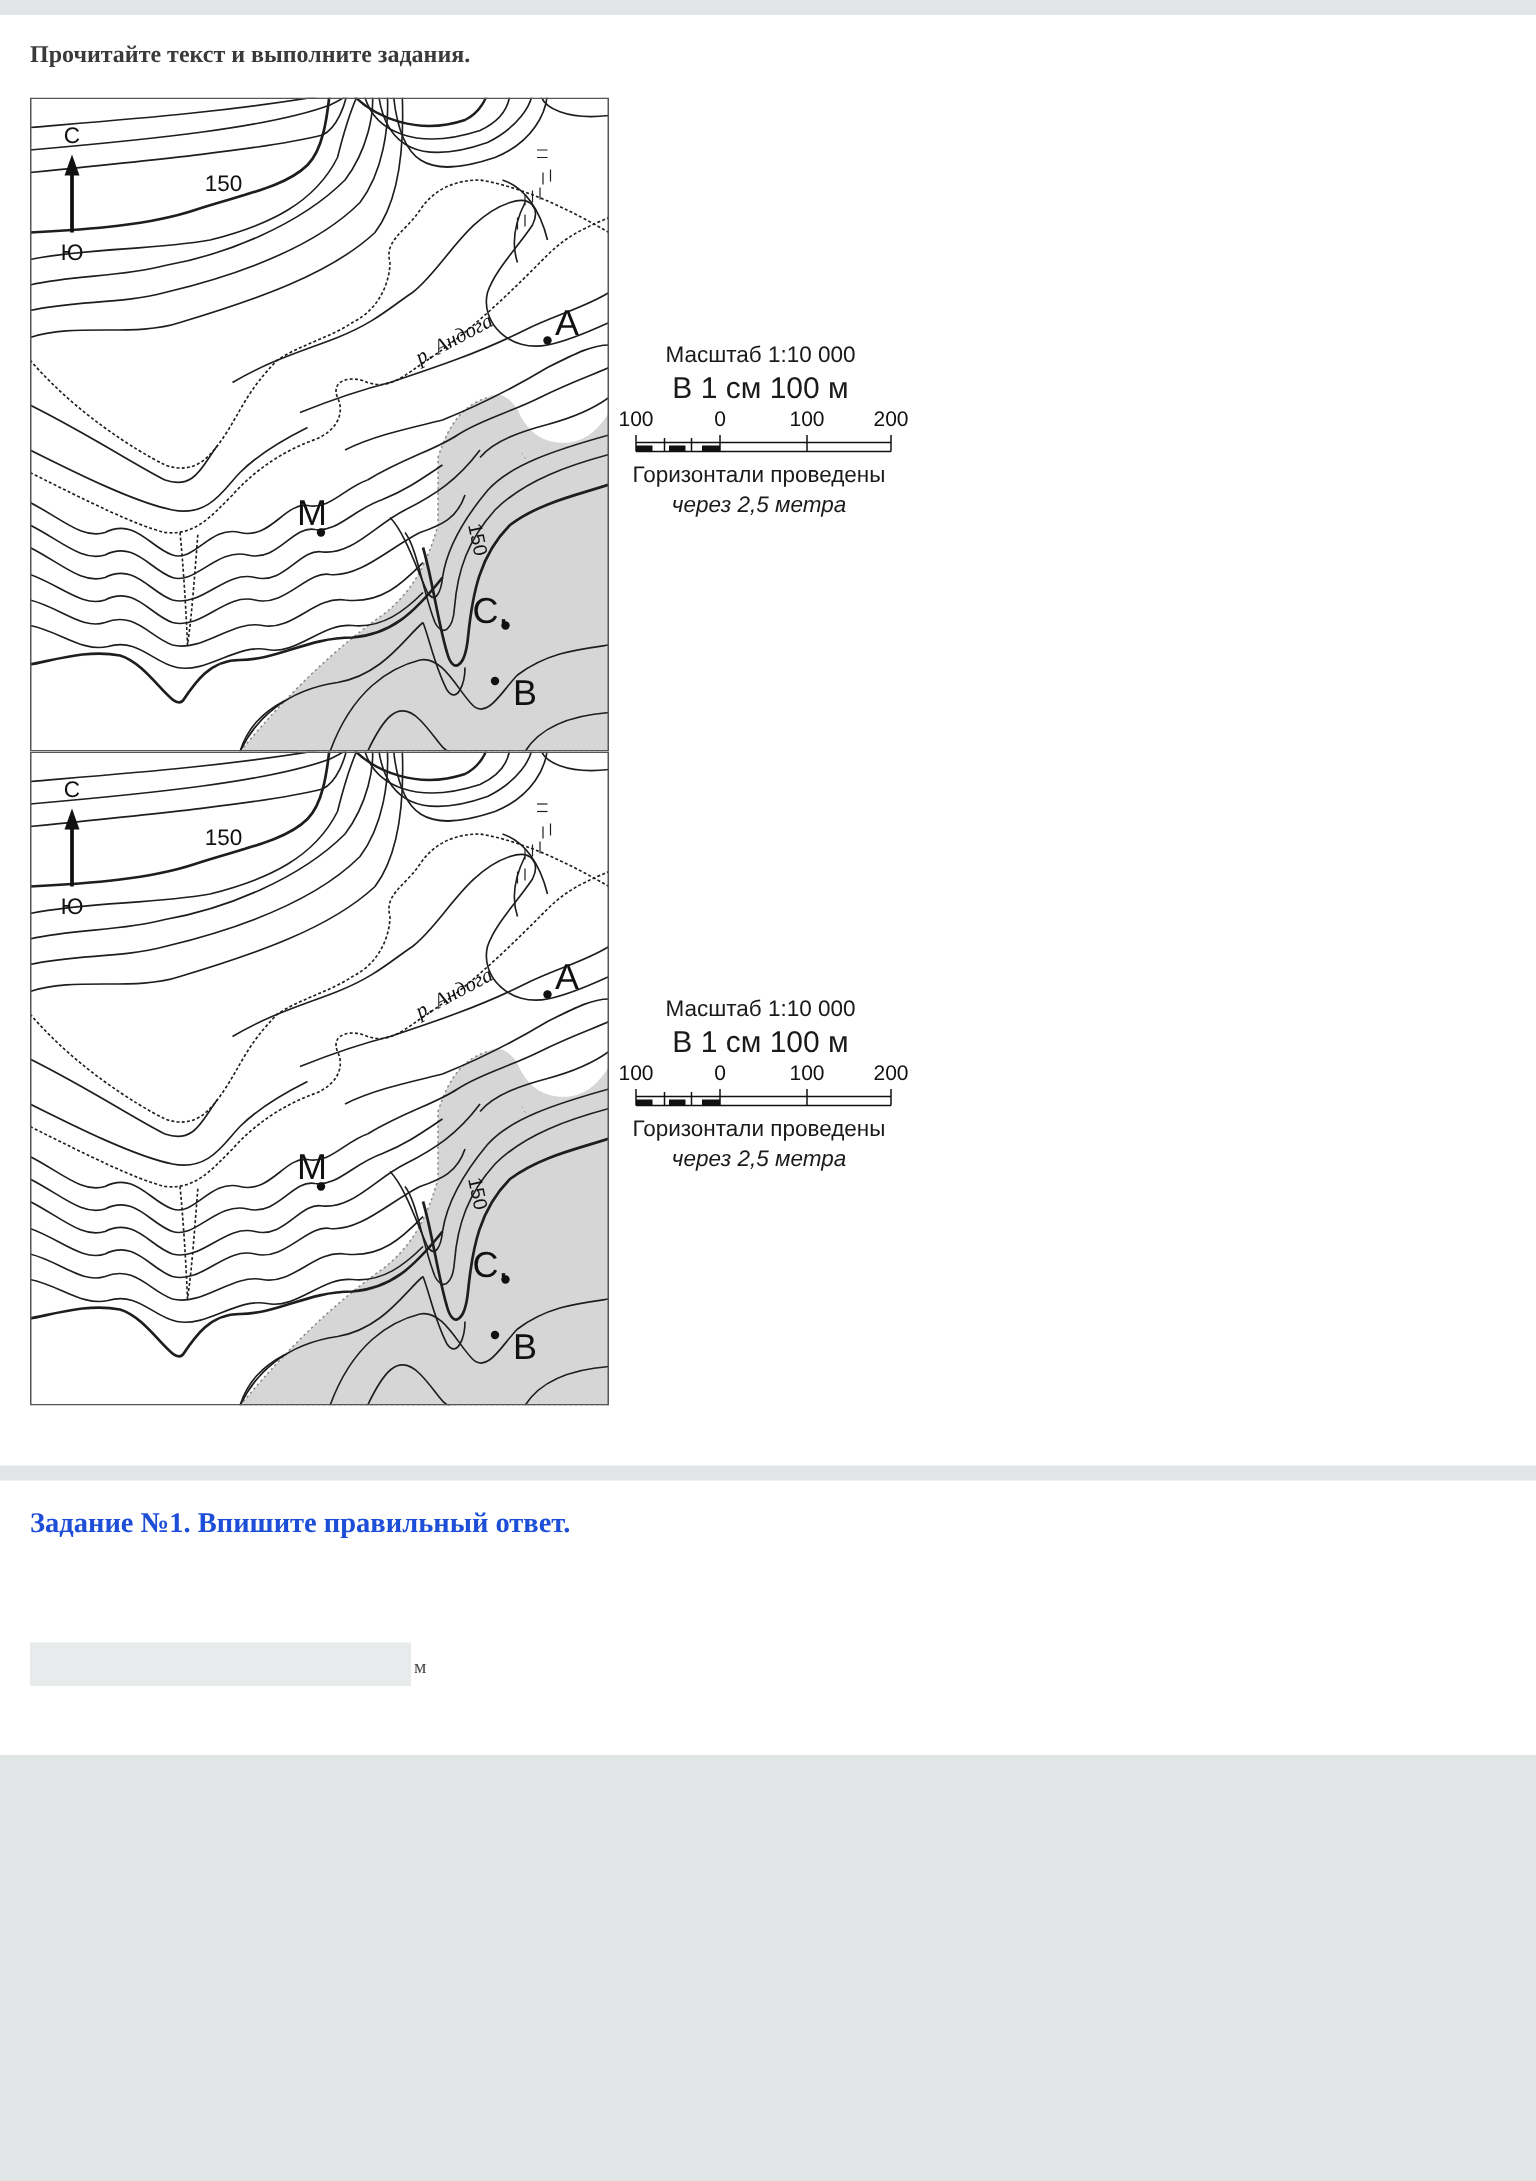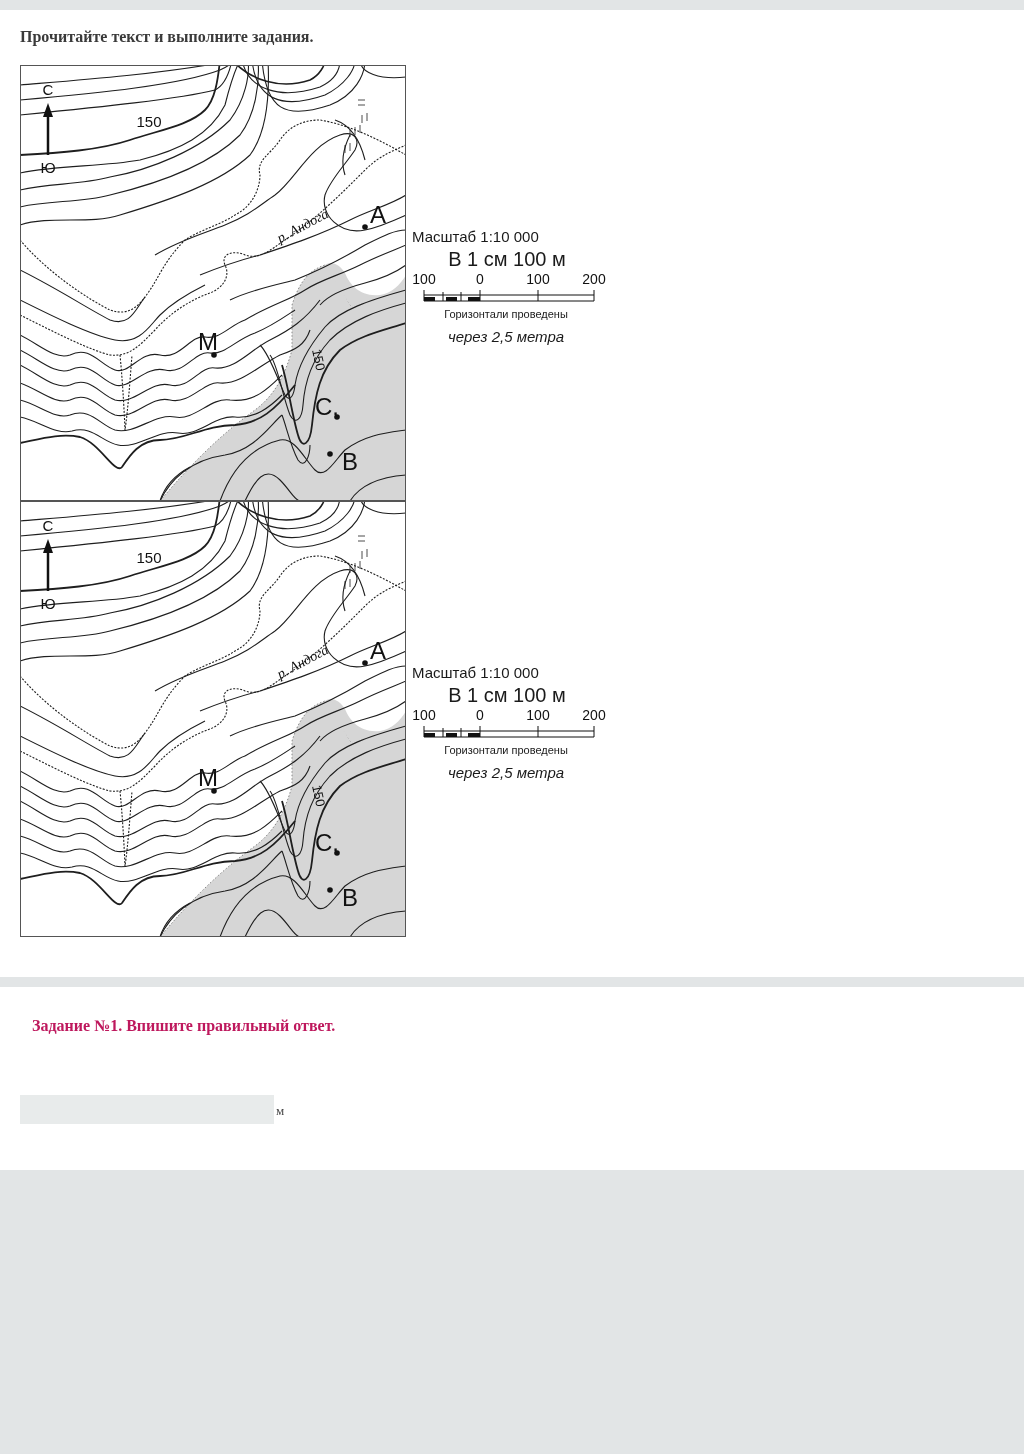--- a/index.html
+++ b/index.html
@@ -45,34 +45,34 @@
   }
   .legend {
     position: absolute;
     left: 392px;
     top: 163px;
     width: 200px;
     font-family: "Liberation Sans", "DejaVu Sans", sans-serif;
     color: #1a1a1a;
     text-align: center;
   }
-  .legend .scale-title { position: absolute; left: 0; top: 0; width: 190px; font-size: 15px; text-align: left; }
+  .legend .scale-title { position: absolute; left: 0; top: 0; width: 190px; font-size: 15px; text-align: center; }
   .legend .scale-sub { position: absolute; left: 0; top: 20px; width: 190px; font-size: 20px; text-align: center; }
   .legend .bar { position: absolute; left: 0; top: 40px; width: 200px; height: 40px; }
-  .legend .contour-note-1 { position: absolute; left: -8px; top: 80px; width: 204px; font-size: 11px; }
+  .legend .contour-note-1 { position: absolute; left: -8px; top: 80px; width: 204px; font-size: 15px; }
   .legend .contour-note-2 { position: absolute; left: -8px; top: 100px; width: 204px; font-size: 15px; text-align: center; font-style: italic; }
 
   .task-title {
     position: absolute;
     left: 20px;
     top: 18px;
-    font-size: 16px;
+    font-size: 19px;
     font-weight: bold;
-    margin: 12px;
-    color: #be185d;
+    margin: 0;
+    color: #1d4ed8;
   }
   .task-text {
     position: absolute;
     left: 20px;
     top: 55px;
     width: 995px;
     font-size: 16px;
     line-height: 21px;
     color: #4a4a4a;
     margin: 0;

